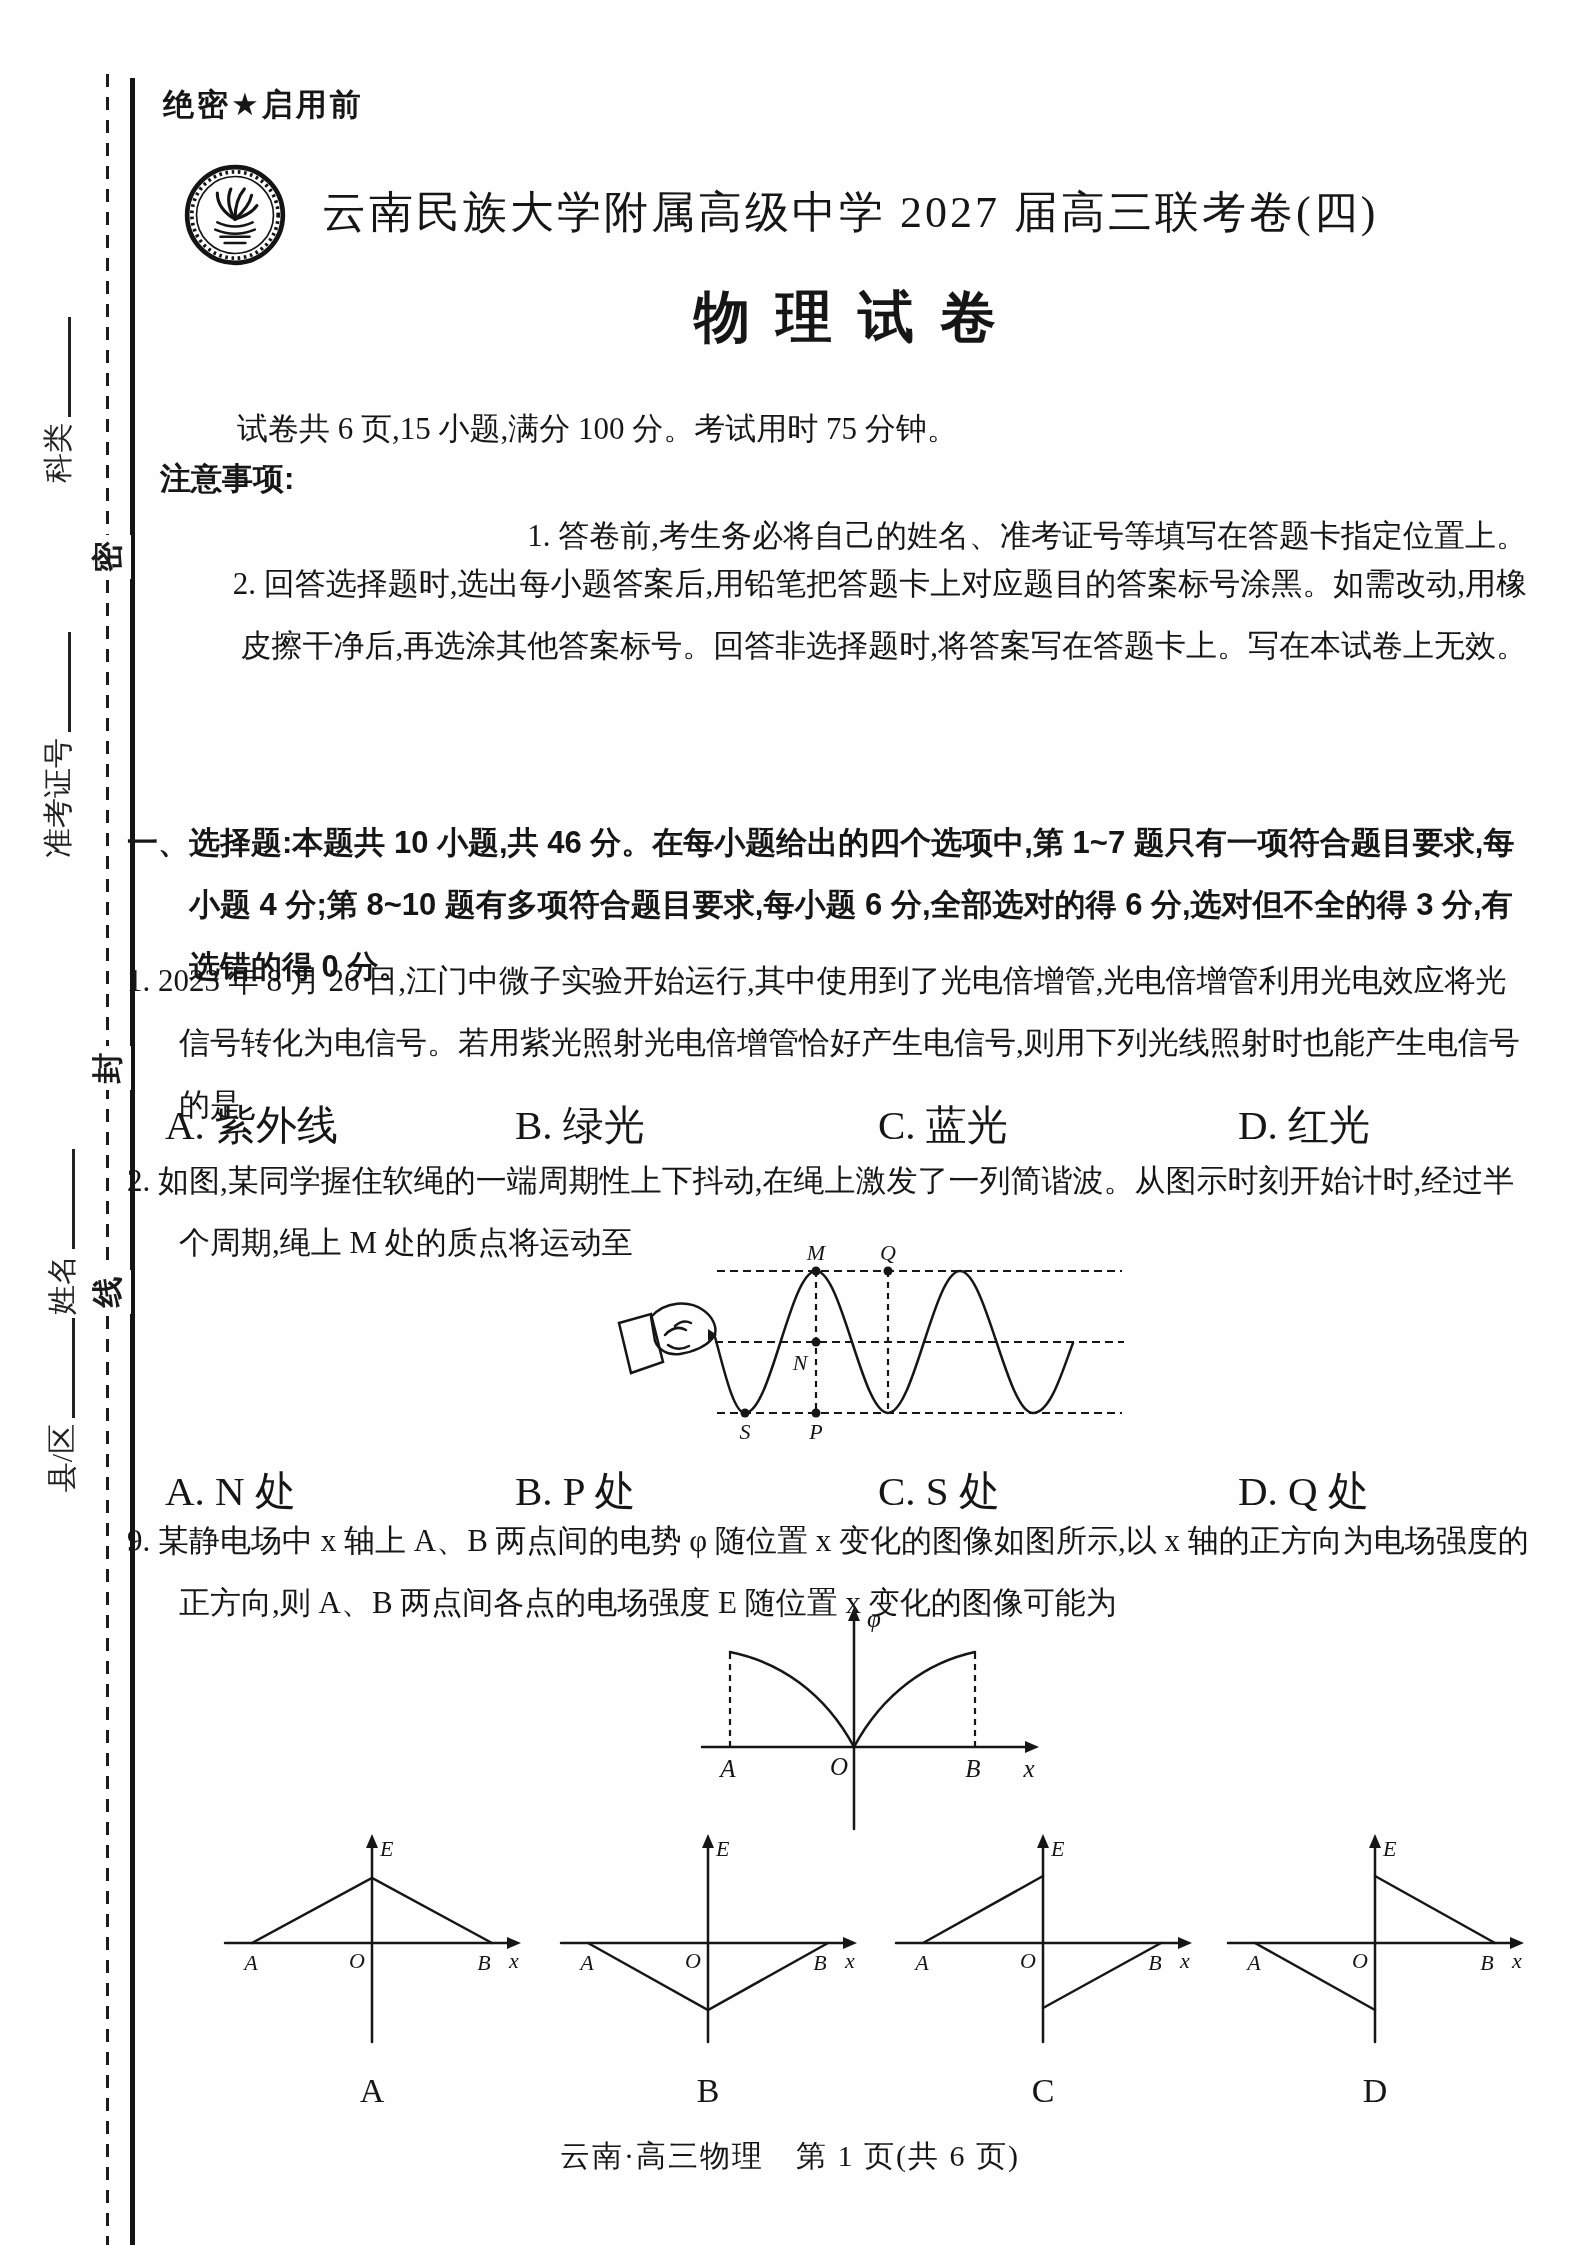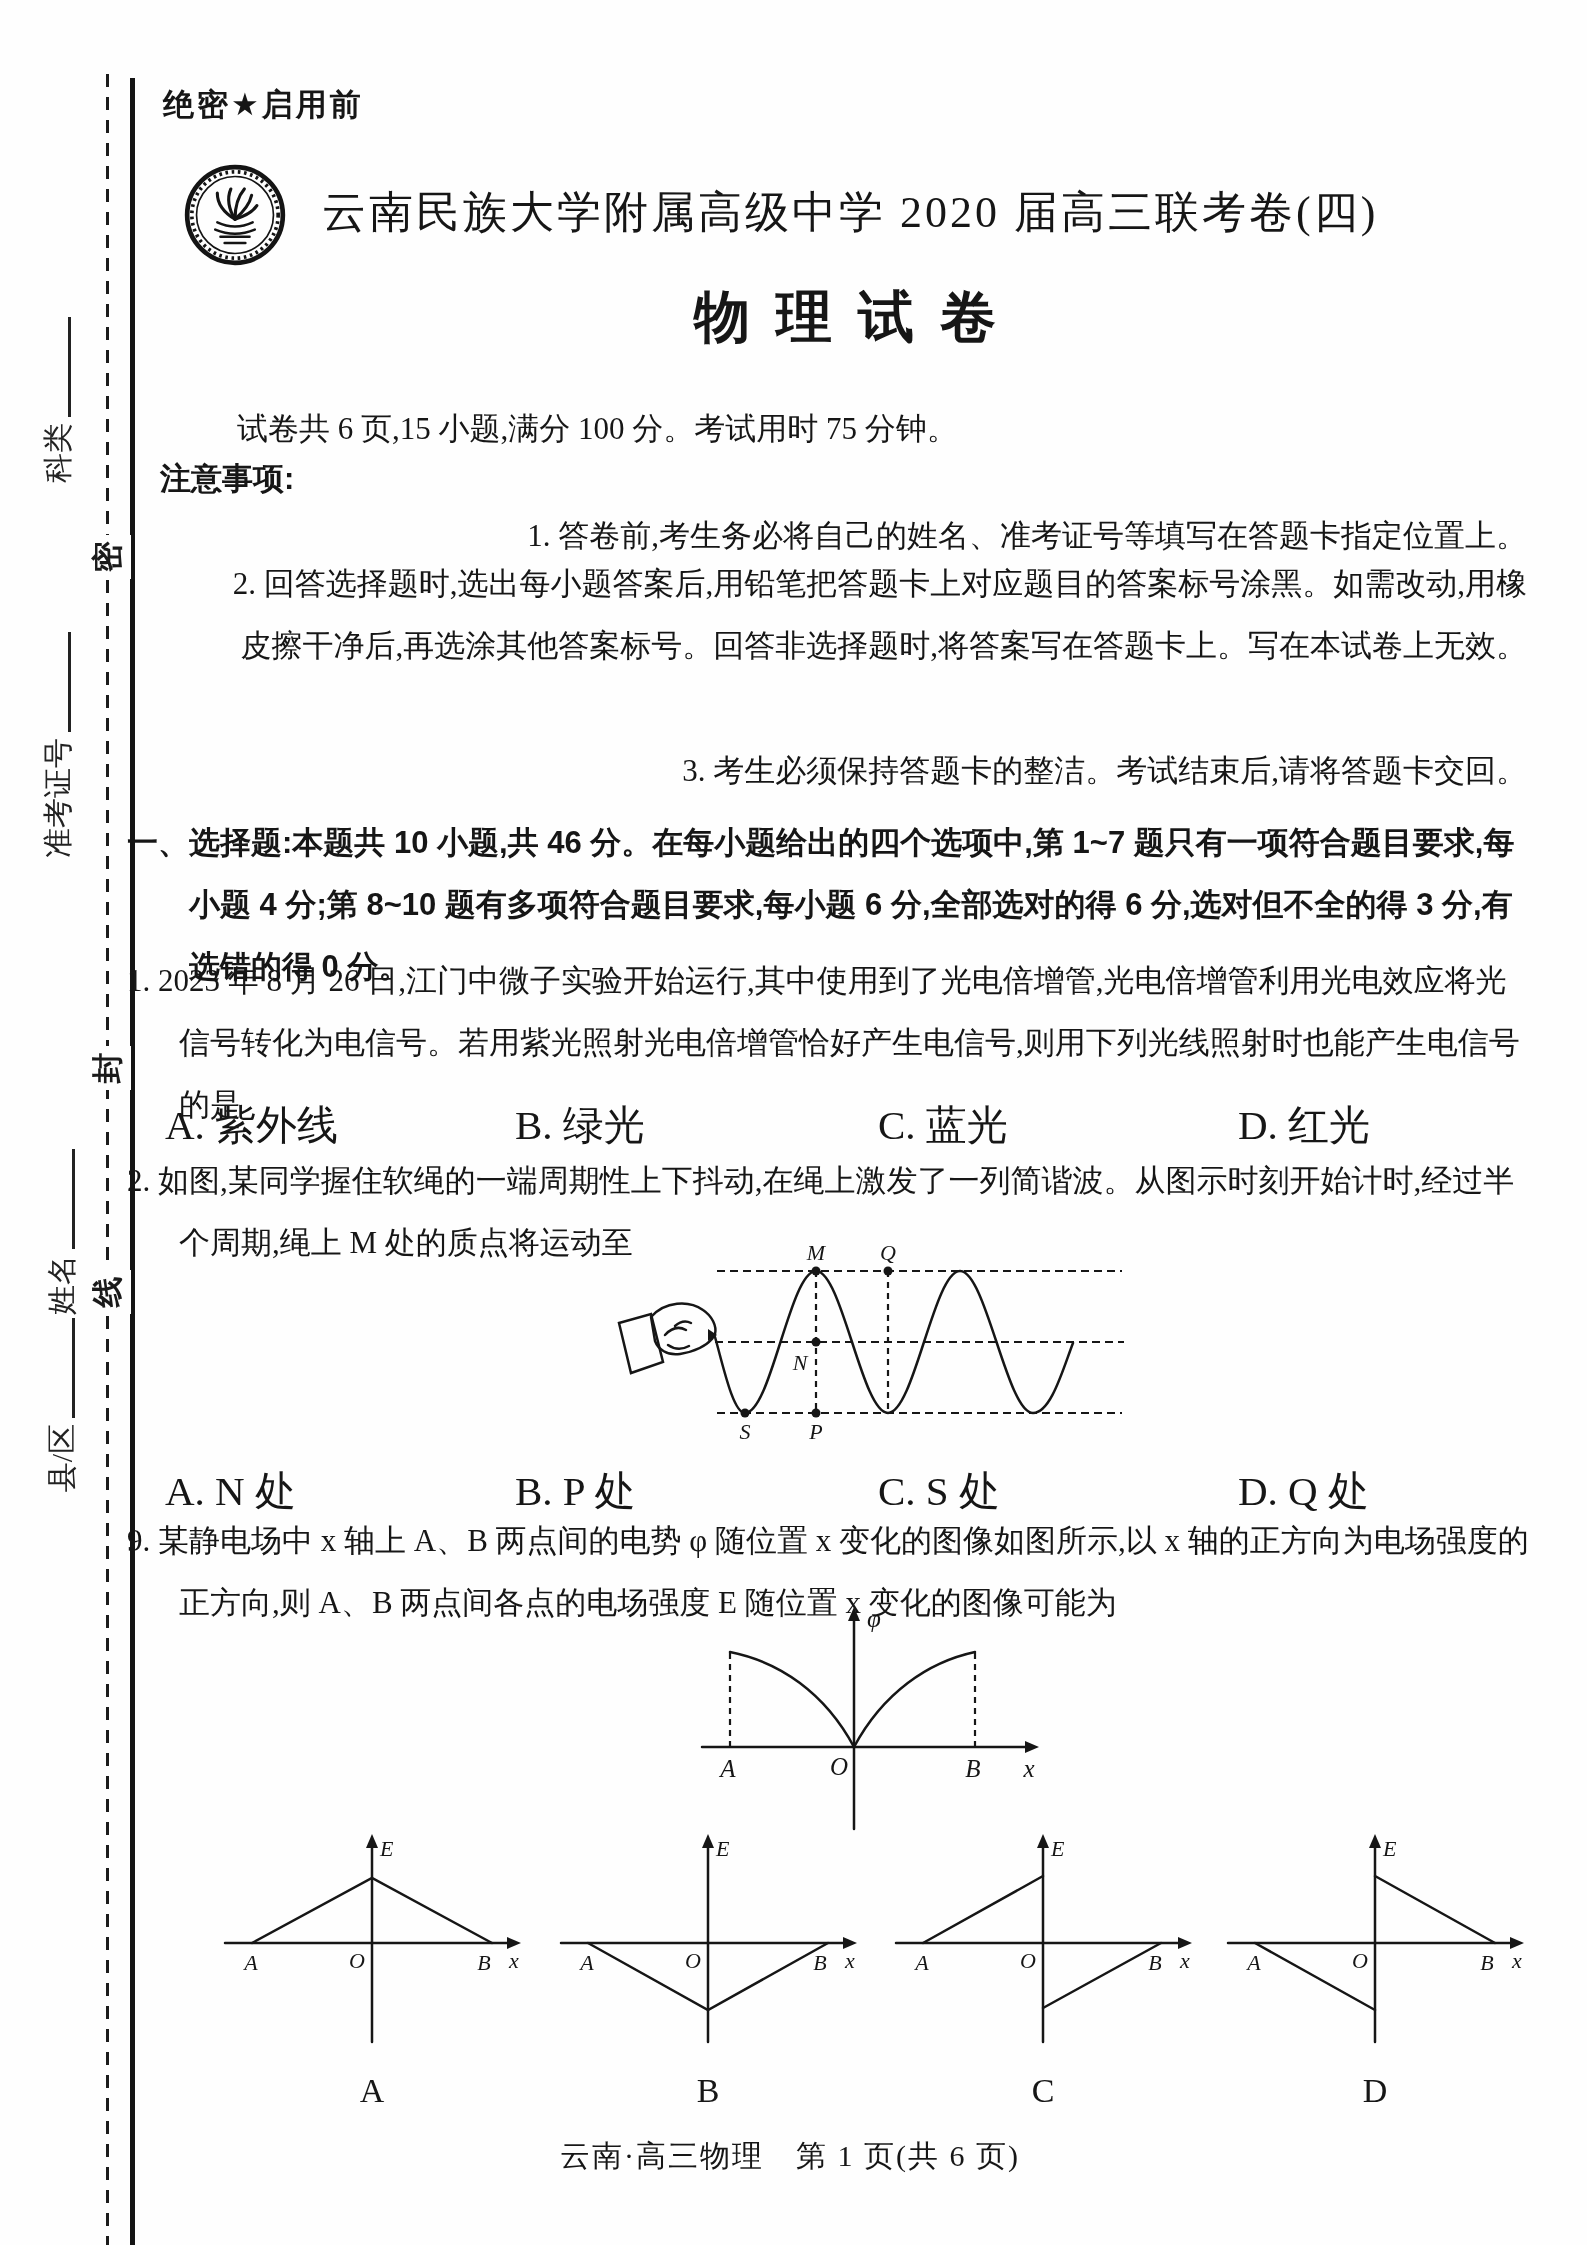--- a/index.html
+++ b/index.html
@@ -106,28 +106,27 @@
       </g>
       <g fill="none" stroke="#141414" stroke-width="2.4" stroke-linecap="round">
         <path d="M33,57 Q50,65 67,57"></path>
         <path d="M31,64 Q50,72 69,64"></path>
         <path d="M36,71 L64,71"></path>
         <path d="M40,77 L60,77"></path>
       </g>
     </svg>
   </div>
 
-  <div class="main-title">云南民族大学附属高级中学 2020 届高三联考卷(四)</div>
+  <div class="main-title">云南民族大学附属高级中学 2027 届高三联考卷(四)</div>
   <div class="subject-title">物理试卷</div>
   <div class="exam-info">试卷共 6 页,15 小题,满分 100 分。考试用时 75 分钟。</div>
 
   <div class="notice-heading">注意事项:</div>
   <div class="note note1">1. 答卷前,考生务必将自己的姓名、准考证号等填写在答题卡指定位置上。</div>
   <div class="note note2">2. 回答选择题时,选出每小题答案后,用铅笔把答题卡上对应题目的答案标号涂黑。如需改动,用橡皮擦干净后,再选涂其他答案标号。回答非选择题时,将答案写在答题卡上。写在本试卷上无效。</div>
-  <div class="note note3">3. 考生必须保持答题卡的整洁。考试结束后,请将答题卡交回。</div>
 
   <div class="section-heading">一、选择题:本题共 10 小题,共 46 分。在每小题给出的四个选项中,第 1~7 题只有一项符合题目要求,每小题 4 分;第 8~10 题有多项符合题目要求,每小题 6 分,全部选对的得 6 分,选对但不全的得 3 分,有选错的得 0 分。</div>
 
   <div class="question q1">1. 2023 年 8 月 26 日,江门中微子实验开始运行,其中使用到了光电倍增管,光电倍增管利用光电效应将光信号转化为电信号。若用紫光照射光电倍增管恰好产生电信号,则用下列光线照射时也能产生电信号的是</div>
   <div class="opt-row q1opts">
     <span class="o1">A. 紫外线</span>
     <span class="o2">B. 绿光</span>
     <span class="o3">C. 蓝光</span>
     <span class="o4">D. 红光</span>
   </div>

